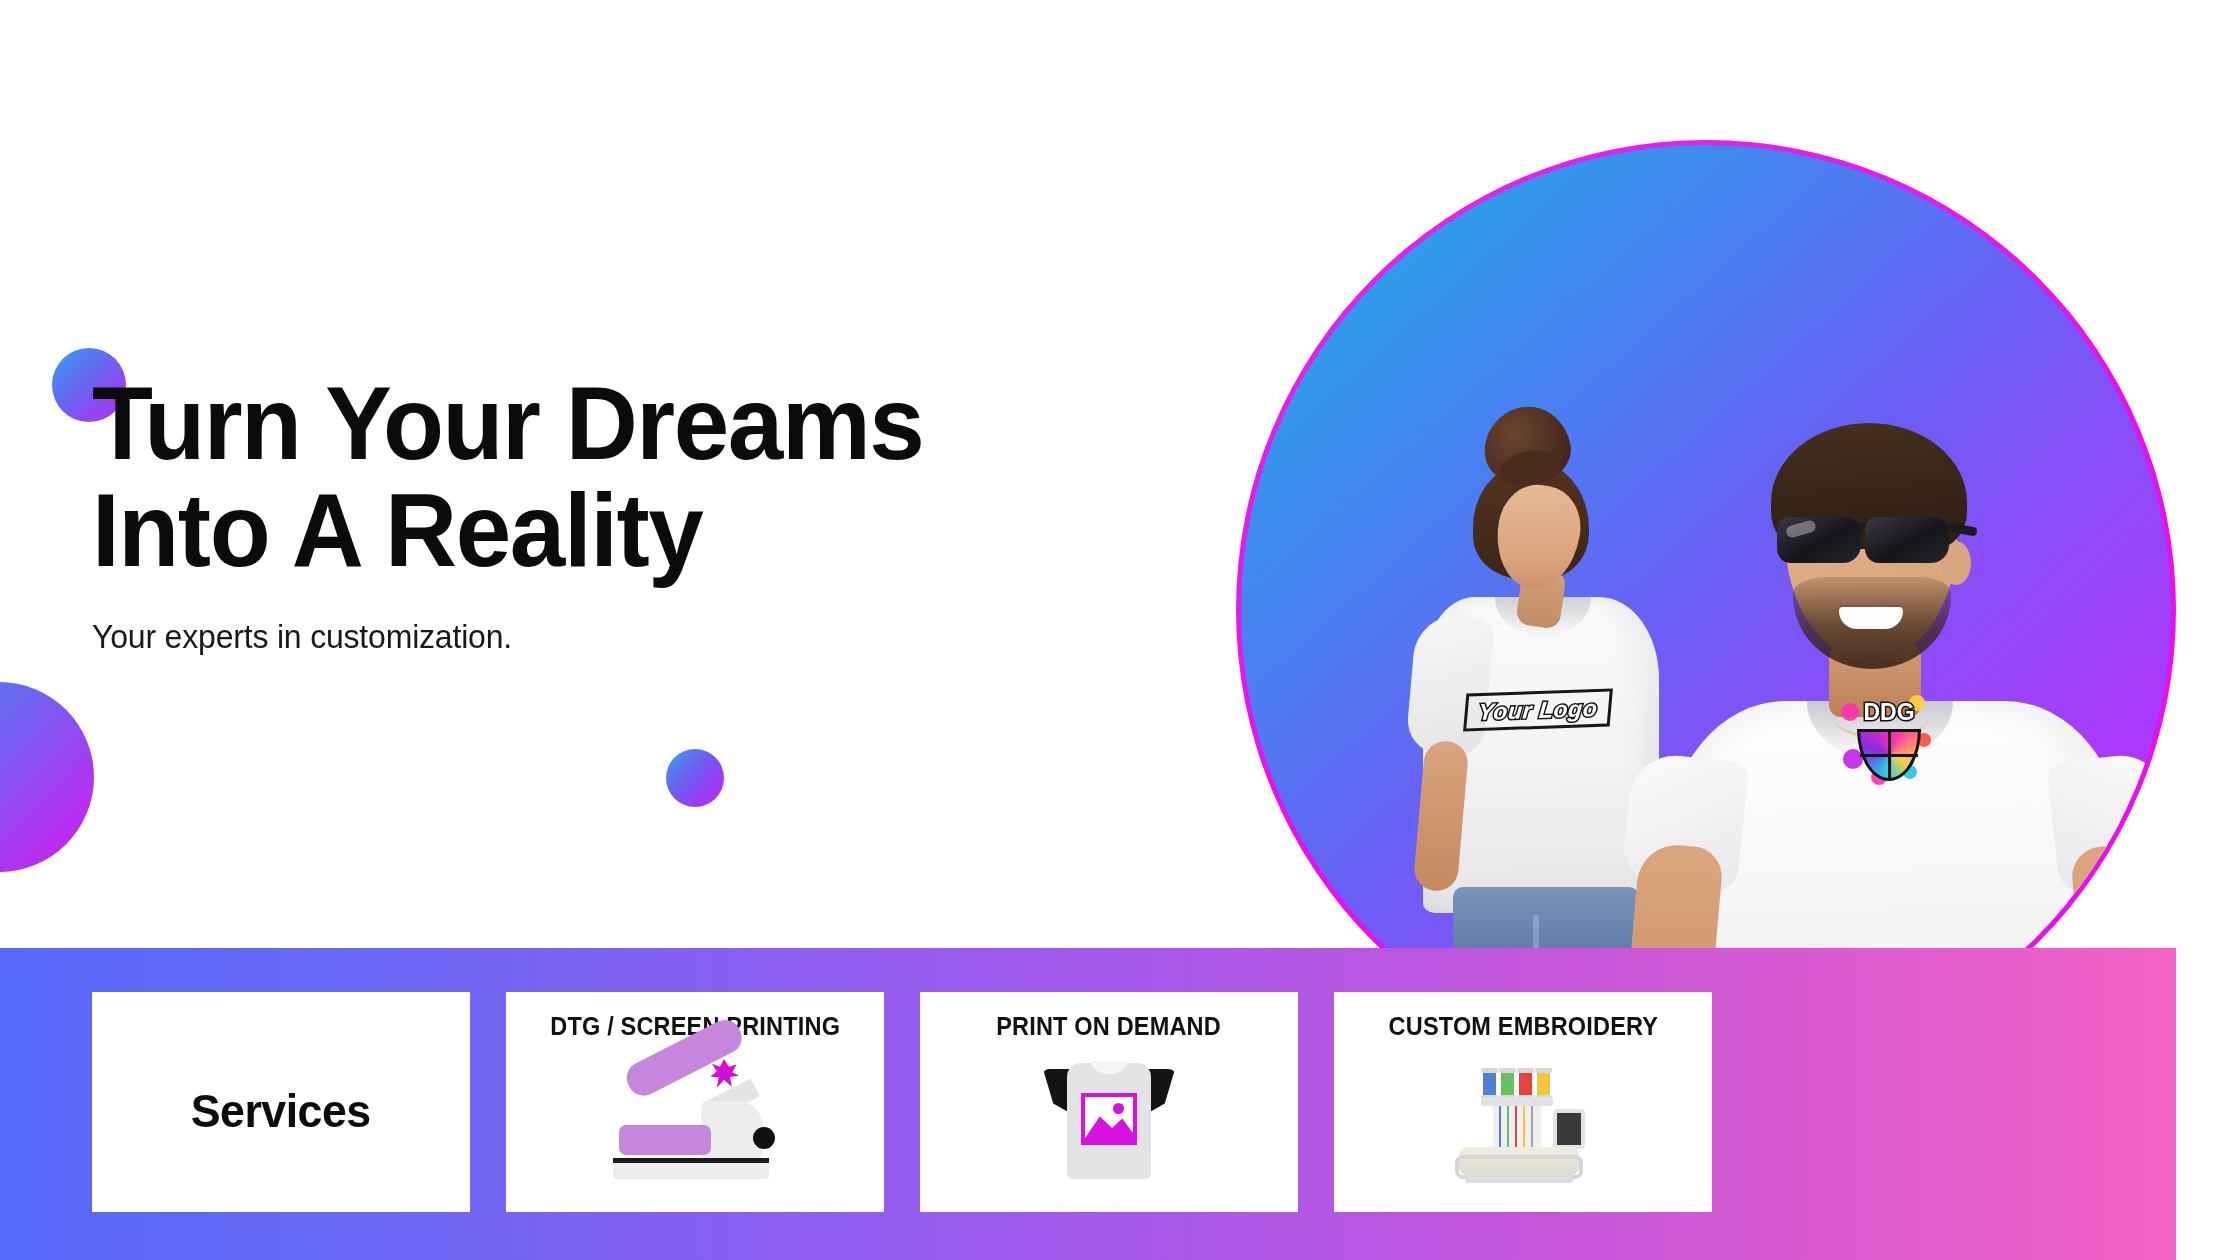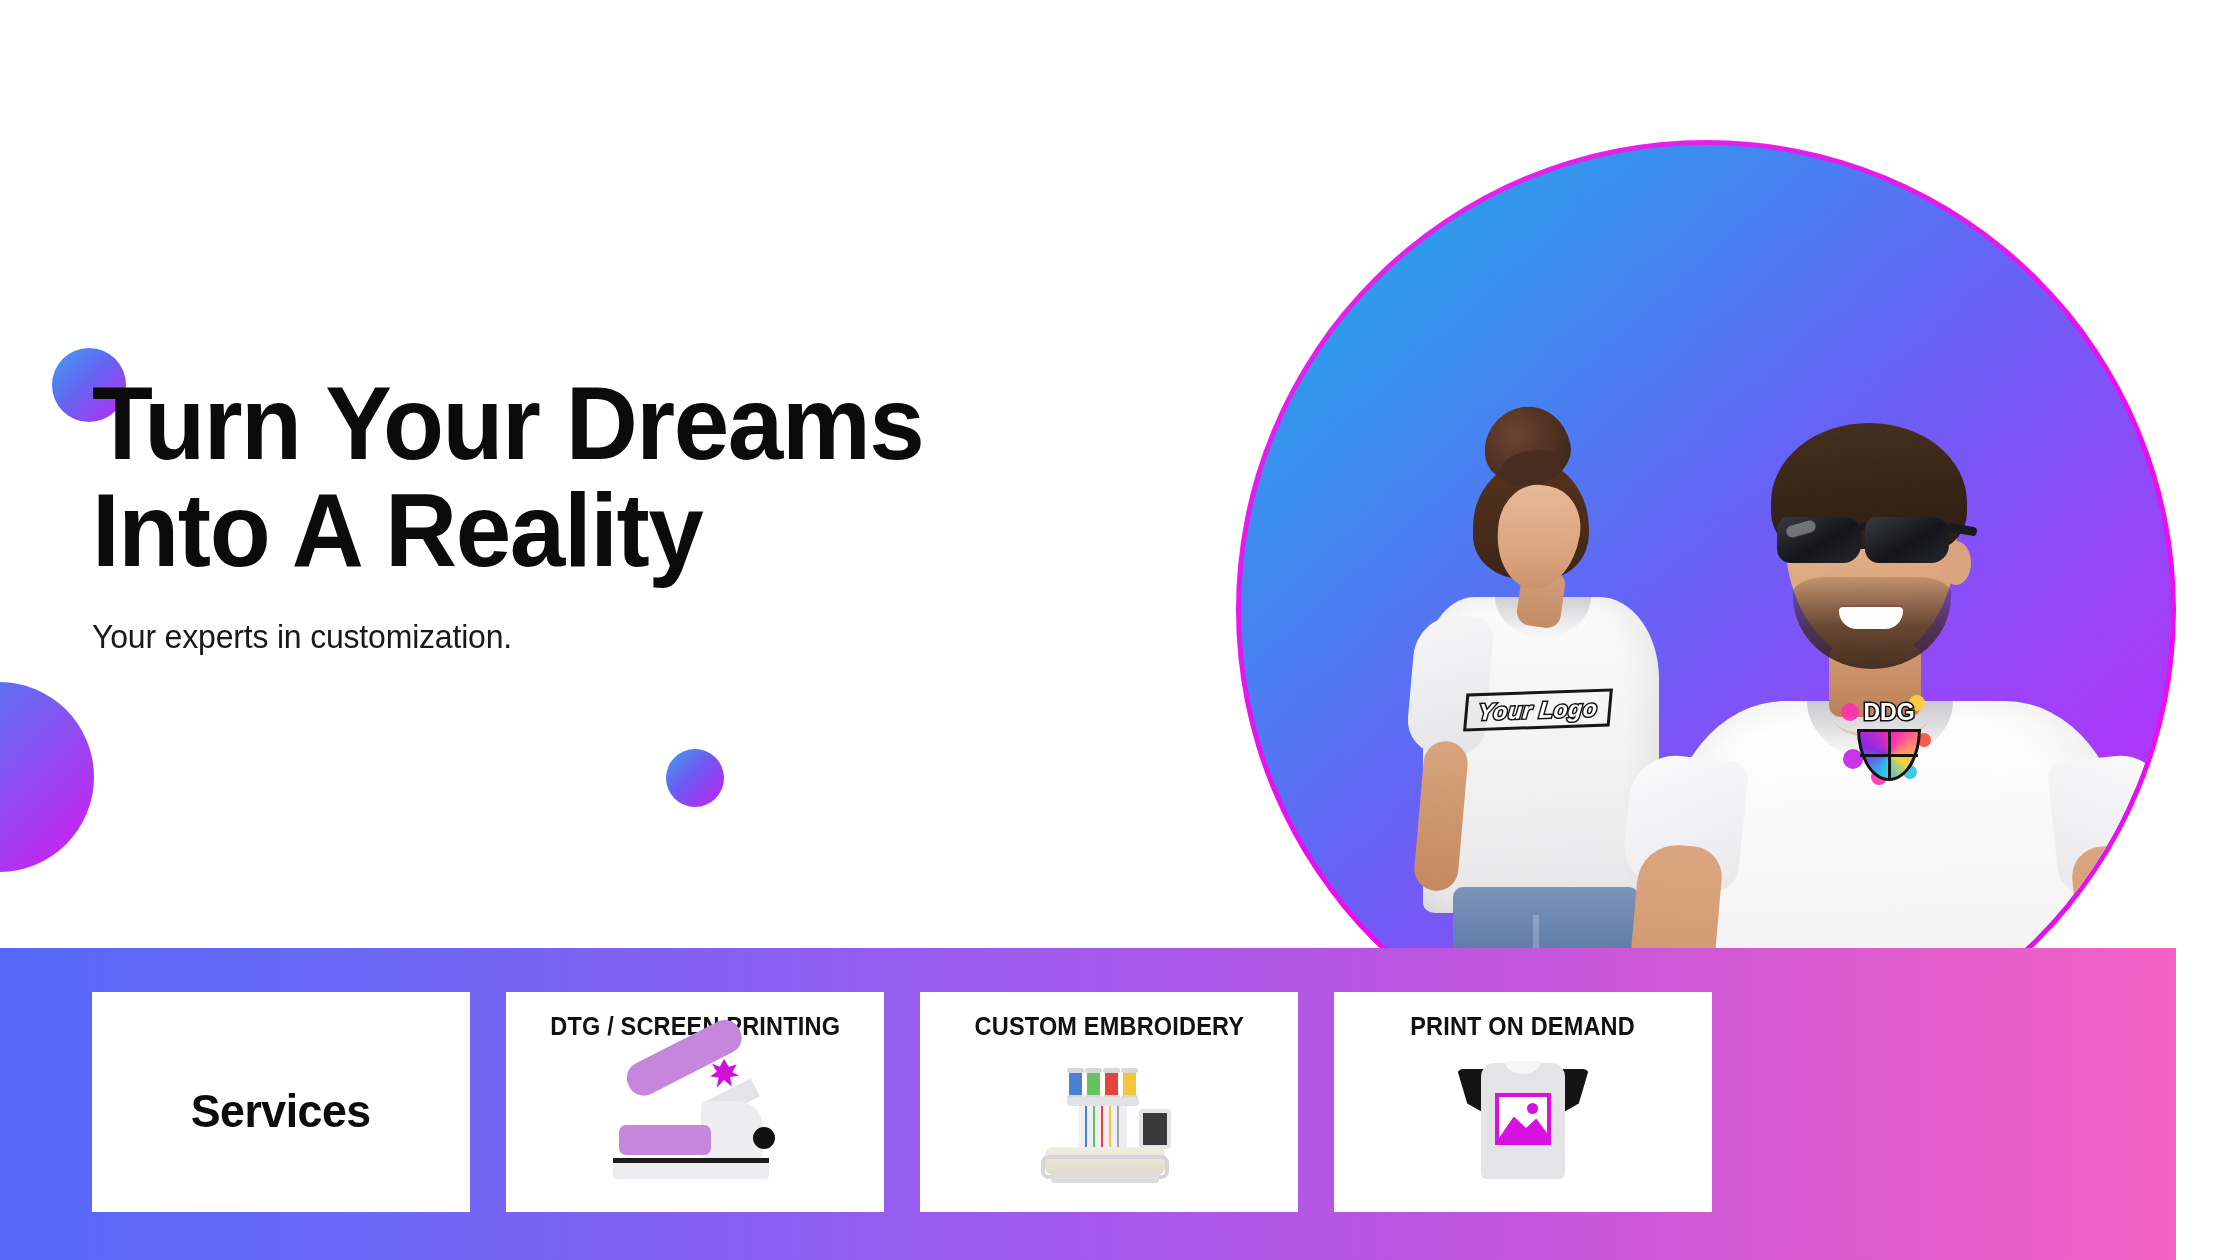--- a/index.html
+++ b/index.html
@@ -368,20 +368,36 @@
           <div class="hp-upper-stem"></div>
           <div class="hp-arm"></div>
           <div class="hp-knob"></div>
           <div class="hp-pad"></div>
           <div class="hp-baseline"></div>
           <div class="hp-base"></div>
         </div>
       </div>
 
       <div class="card">
+        <span class="card-title">PRINT ON DEMAND</span>
+        <div class="card-icon">
+          <div class="ts">
+            <div class="ts-sleeve l"></div>
+            <div class="ts-sleeve r"></div>
+            <div class="ts-body"></div>
+            <div class="ts-collar"></div>
+            <div class="ts-print">
+              <div class="ts-sun"></div>
+              <div class="ts-mount"></div>
+            </div>
+          </div>
+        </div>
+      </div>
+
+      <div class="card">
         <span class="card-title">CUSTOM EMBROIDERY</span>
         <div class="card-icon">
           <div class="em">
             <div class="em-spool" style="left:24px;background:#4C7FD6;"></div>
             <div class="em-spool" style="left:42px;background:#65C25E;"></div>
             <div class="em-spool" style="left:60px;background:#E2453E;"></div>
             <div class="em-spool" style="left:78px;background:#F2C53D;"></div>
             <div class="em-top"></div>
             <div class="em-col"></div>
             <div class="em-threads">
@@ -392,33 +408,17 @@
               <i style="left:36px;background:#9AA4B2;"></i>
             </div>
             <div class="em-screen"></div>
             <div class="em-bed"></div>
             <div class="em-bed-frame"></div>
             <div class="em-foot"></div>
           </div>
         </div>
       </div>
 
-      <div class="card">
-        <span class="card-title">PRINT ON DEMAND</span>
-        <div class="card-icon">
-          <div class="ts">
-            <div class="ts-sleeve l"></div>
-            <div class="ts-sleeve r"></div>
-            <div class="ts-body"></div>
-            <div class="ts-collar"></div>
-            <div class="ts-print">
-              <div class="ts-sun"></div>
-              <div class="ts-mount"></div>
-            </div>
-          </div>
-        </div>
-      </div>
-
 
     </div>
   </div>
 
 </div>
 
 </body></html>

